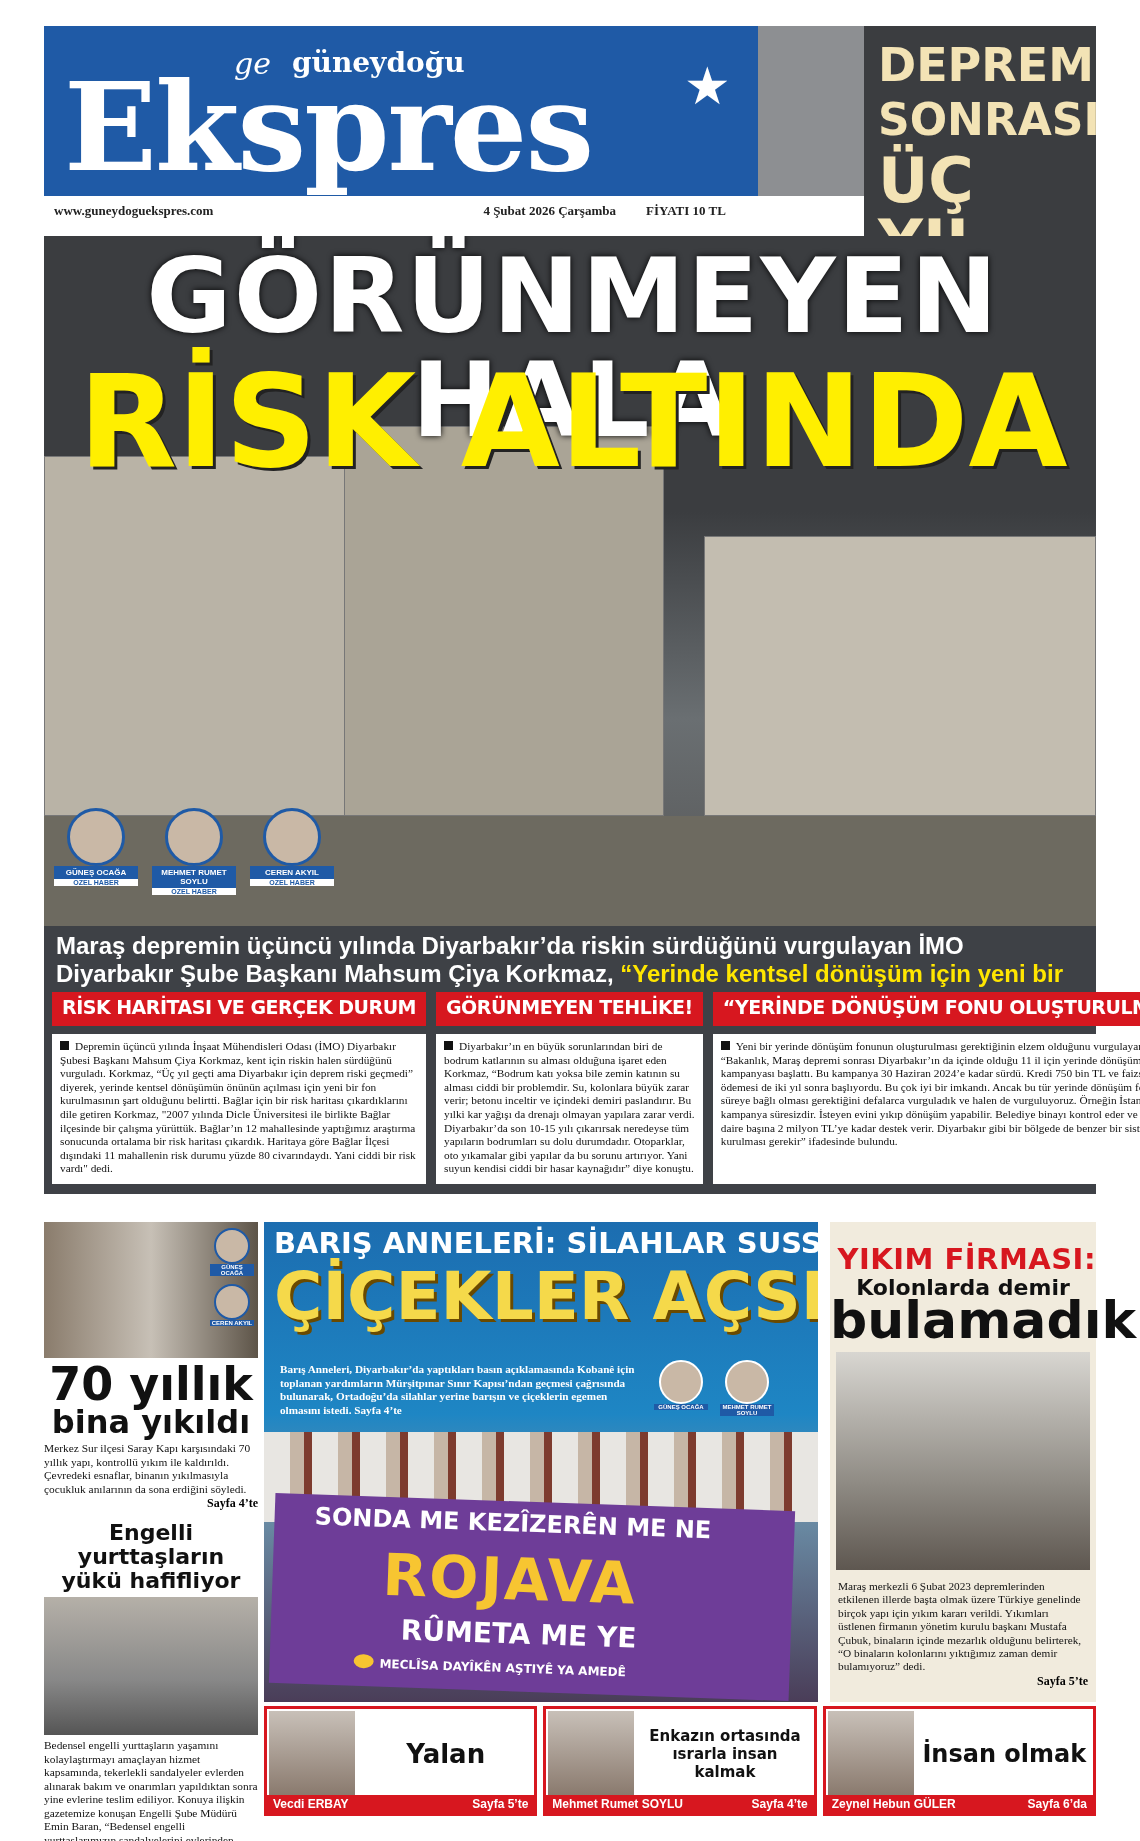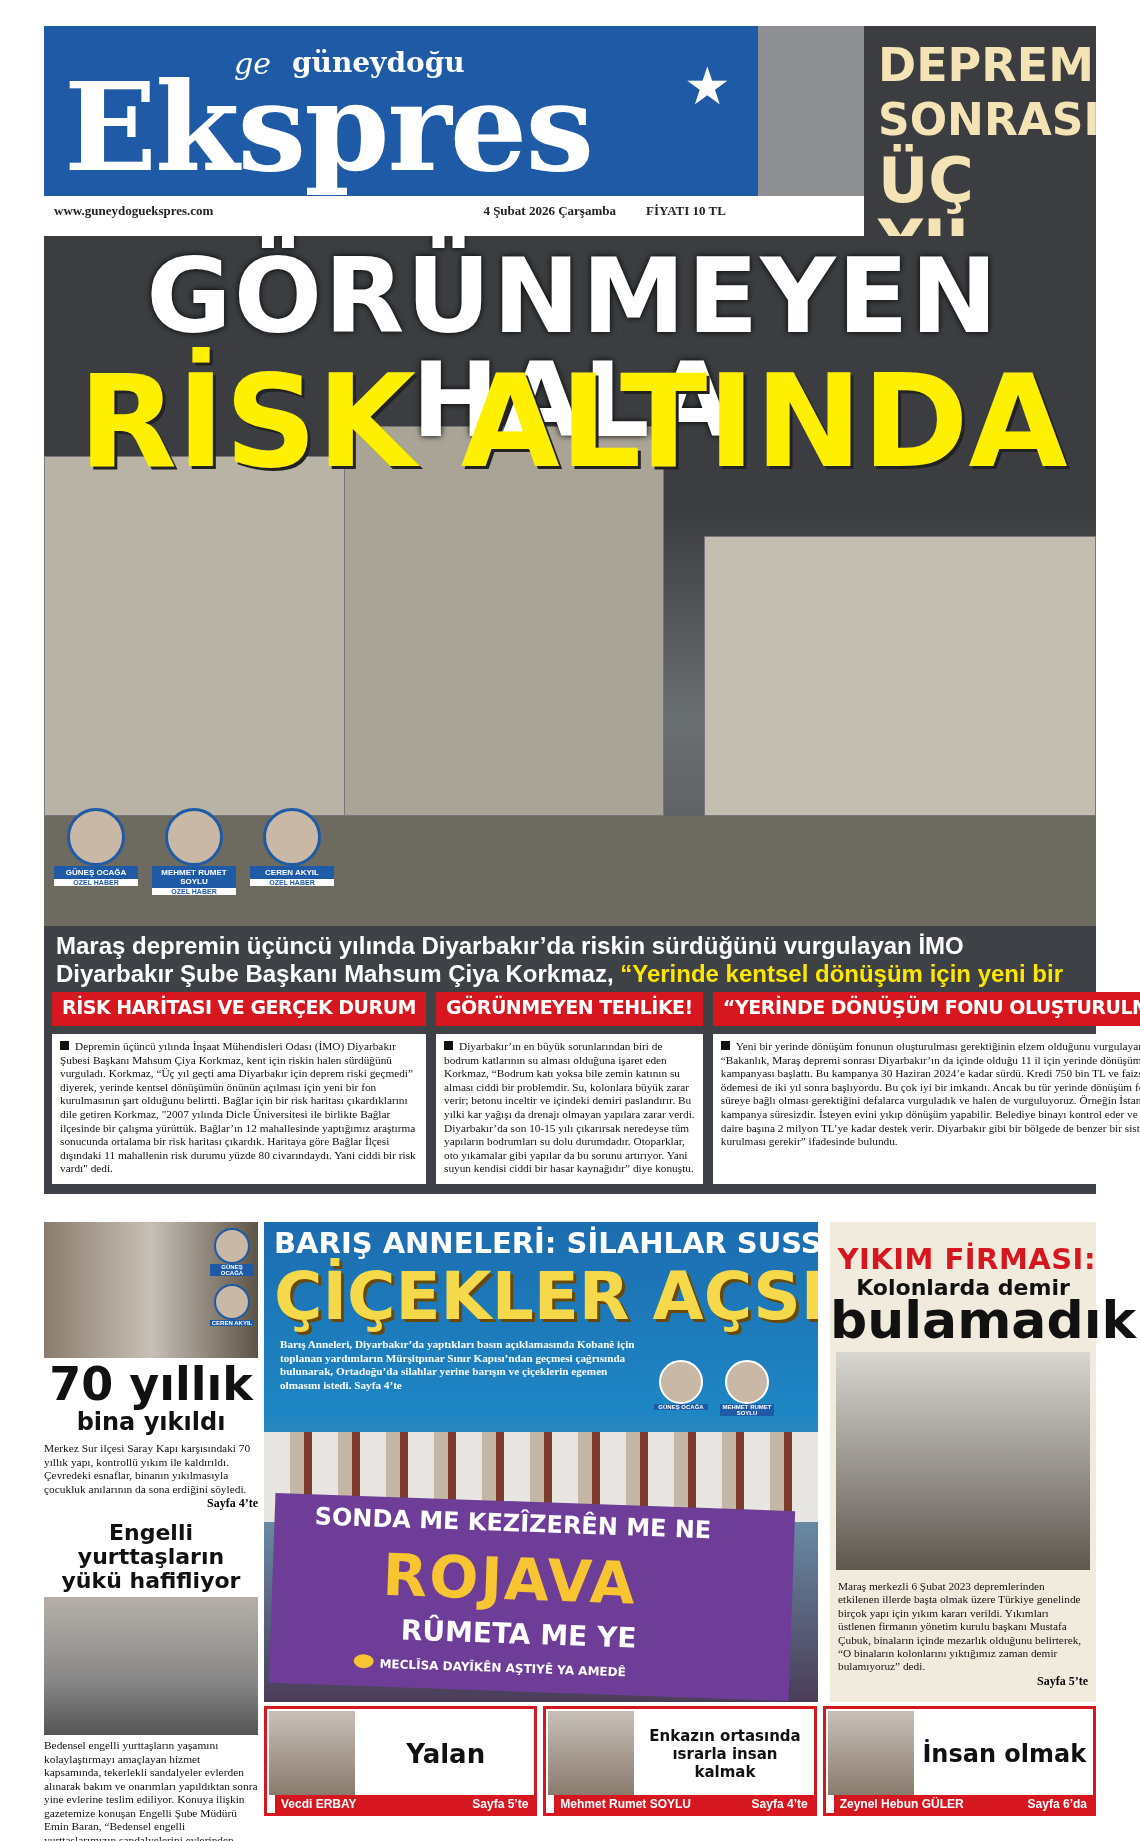--- a/index.html
+++ b/index.html
@@ -35,29 +35,29 @@
 .col{flex:1;display:flex;flex-direction:column}
 .col .hd{background:#d7171f;color:#fff;font-weight:bold;font-size:19px;padding:4px 10px;height:34px;font-family:"DejaVu Sans",sans-serif;letter-spacing:-0.5px;white-space:nowrap;overflow:hidden}
 .col .bd{background:#fff;margin-top:8px;flex:1;padding:6px 8px;font-family:"Liberation Serif",serif;font-size:11.3px;line-height:13.6px;color:#111;position:relative}
 .col .bd .sq{display:inline-block;width:9px;height:9px;background:#111;margin-right:6px}
 .left-col{position:absolute;left:0;top:1196px;width:214px;height:594px}
 .photo1{width:214px;height:136px;background:linear-gradient(90deg,#8a7c6c,#c7c0b6 50%,#5d5448);position:relative}
 .mini-auth{position:absolute;right:4px;width:44px;text-align:center}
 .mini-auth .f{width:36px;height:36px;border-radius:50%;background:#c9b8a6;border:2px solid #1f5aa6;margin:0 auto}
 .mini-auth .n{background:#1f5aa6;color:#fff;font-size:6px;font-weight:bold}
 .h70a{font-family:"DejaVu Sans",sans-serif;font-weight:bold;font-size:46px;line-height:44px;text-align:center;color:#111;margin-top:4px}
-.h70b{font-family:"DejaVu Sans",sans-serif;font-weight:bold;font-size:24px;line-height:32px;text-align:center;color:#111}
+.h70b{font-family:"DejaVu Sans",sans-serif;font-weight:bold;font-size:32px;line-height:32px;text-align:center;color:#111}
 .body-s{font-family:"Liberation Serif",serif;font-size:11.4px;line-height:13.5px;color:#111;margin-top:4px;position:relative}
 .sayfa-s{text-align:right;font-weight:bold;font-size:12px;font-family:"Liberation Serif",serif}
 .engelli-h{font-family:"DejaVu Sans",sans-serif;font-weight:bold;font-size:22px;line-height:24px;text-align:center;color:#111;margin-top:10px}
 .photo2{width:214px;height:138px;background:linear-gradient(#b5b0a8,#888 60%,#555);position:relative;margin-top:4px}
 .center-col{position:absolute;left:220px;top:1196px;width:554px;height:480px;background:linear-gradient(#1c6db0 0,#1e86c4 40%,#6b8fa8 60%,#4a3d58 100%);overflow:hidden}
 .cc-h1{position:absolute;left:10px;top:4px;color:#fff;font-family:"DejaVu Sans",sans-serif;font-weight:bold;font-size:29px;white-space:nowrap}
 .cc-h2{position:absolute;left:10px;top:42px;color:#f5d94a;font-family:"DejaVu Sans",sans-serif;font-weight:bold;font-size:66px;line-height:1;text-shadow:3px 3px 0 #6a4a00;white-space:nowrap}
-.cc-body{position:absolute;left:16px;top:116px;width:360px;color:#fff;font-family:"Liberation Serif",serif;font-weight:bold;font-size:11.2px;line-height:13.5px}
+.cc-body{position:absolute;left:16px;top:141px;width:360px;color:#fff;font-family:"Liberation Serif",serif;font-weight:bold;font-size:11.2px;line-height:13.5px}
 .cc-sayfa{font-family:"Liberation Serif",serif}
 .cc-auth{position:absolute;top:138px;width:54px;text-align:center}
 .cc-auth .f{width:44px;height:44px;border-radius:50%;background:#c9b8a6;border:2px solid #fff;margin:0 auto}
 .cc-auth .n{background:#1f5aa6;color:#fff;font-size:6px;font-weight:bold}
 .crowd{position:absolute;left:0;top:210px;width:554px;height:90px;background:repeating-linear-gradient(90deg,#e8e6e2 0 26px,#c6b6a6 26px 40px,#7d3b2e 40px 48px)}
 .banner{position:absolute;left:8px;top:280px;width:520px;height:190px;background:#6e3d98;transform:rotate(2deg)}
 .bn1{position:absolute;left:40px;top:8px;color:#fff;font-weight:bold;font-size:24px;font-family:"DejaVu Sans",sans-serif;white-space:nowrap}
 .bn2{position:absolute;left:110px;top:44px;color:#f7c531;font-weight:bold;font-size:58px;font-family:"DejaVu Sans",sans-serif;letter-spacing:2px}
 .bn3{position:absolute;left:130px;top:116px;color:#fff;font-weight:bold;font-size:28px;font-family:"DejaVu Sans",sans-serif}
 .bn4{position:absolute;left:110px;top:160px;color:#fff;font-weight:bold;font-size:12px;font-family:"DejaVu Sans",sans-serif}
@@ -66,21 +66,21 @@
 .yk1{text-align:right;color:#d7171f;font-family:"DejaVu Sans",sans-serif;font-weight:bold;font-size:29px;margin-top:20px;letter-spacing:0.5px}
 .yk2{text-align:center;color:#111;font-family:"DejaVu Sans",sans-serif;font-weight:bold;font-size:22px;line-height:24px}
 .yk3{color:#111;font-family:"DejaVu Sans",sans-serif;font-weight:bold;font-size:52px;line-height:40px}
 .photo3{width:254px;height:218px;margin:12px auto 0;background:linear-gradient(#d8d6d1,#8f8b84 60%,#5e5750);position:relative}
 .rc-body{padding:10px 8px 0;font-family:"Liberation Serif",serif;font-size:11.3px;line-height:13.4px;color:#111}
 .rc-sayfa{text-align:right;font-weight:bold;font-size:12px;font-family:"Liberation Serif",serif;padding-right:8px}
 .cols-bottom{position:absolute;left:220px;top:1680px;width:832px;height:110px;display:flex;gap:6px}
 .cb{flex:1;border:3px solid #d7171f;position:relative;background:#fff}
 .cb .ph{position:absolute;left:2px;top:2px;width:86px;height:84px;background:linear-gradient(#c8c0b8,#8a7a6e)}
 .cb .ti{position:absolute;left:94px;right:4px;top:10px;height:70px;display:flex;align-items:center;justify-content:center;text-align:center;font-family:"DejaVu Sans",sans-serif;font-weight:bold;color:#111}
-.cb .ft{position:absolute;left:8px;right:0;bottom:0;height:18px;background:#d7171f;color:#fff;font-size:12px;font-weight:bold;display:flex;justify-content:space-between;padding:0 6px;align-items:center}
+.cb .ft{position:absolute;left:0;right:0;bottom:0;height:18px;background:#d7171f;color:#fff;font-size:12px;font-weight:bold;display:flex;justify-content:space-between;padding:0 6px;align-items:center}
 </style>
 </head>
 <body>
 
 <div class="page">
 
   <div class="masthead">
     <div class="mast-blue">
       <span class="mast-ge">ge</span>
       <span class="mast-sub">güneydoğu</span>

